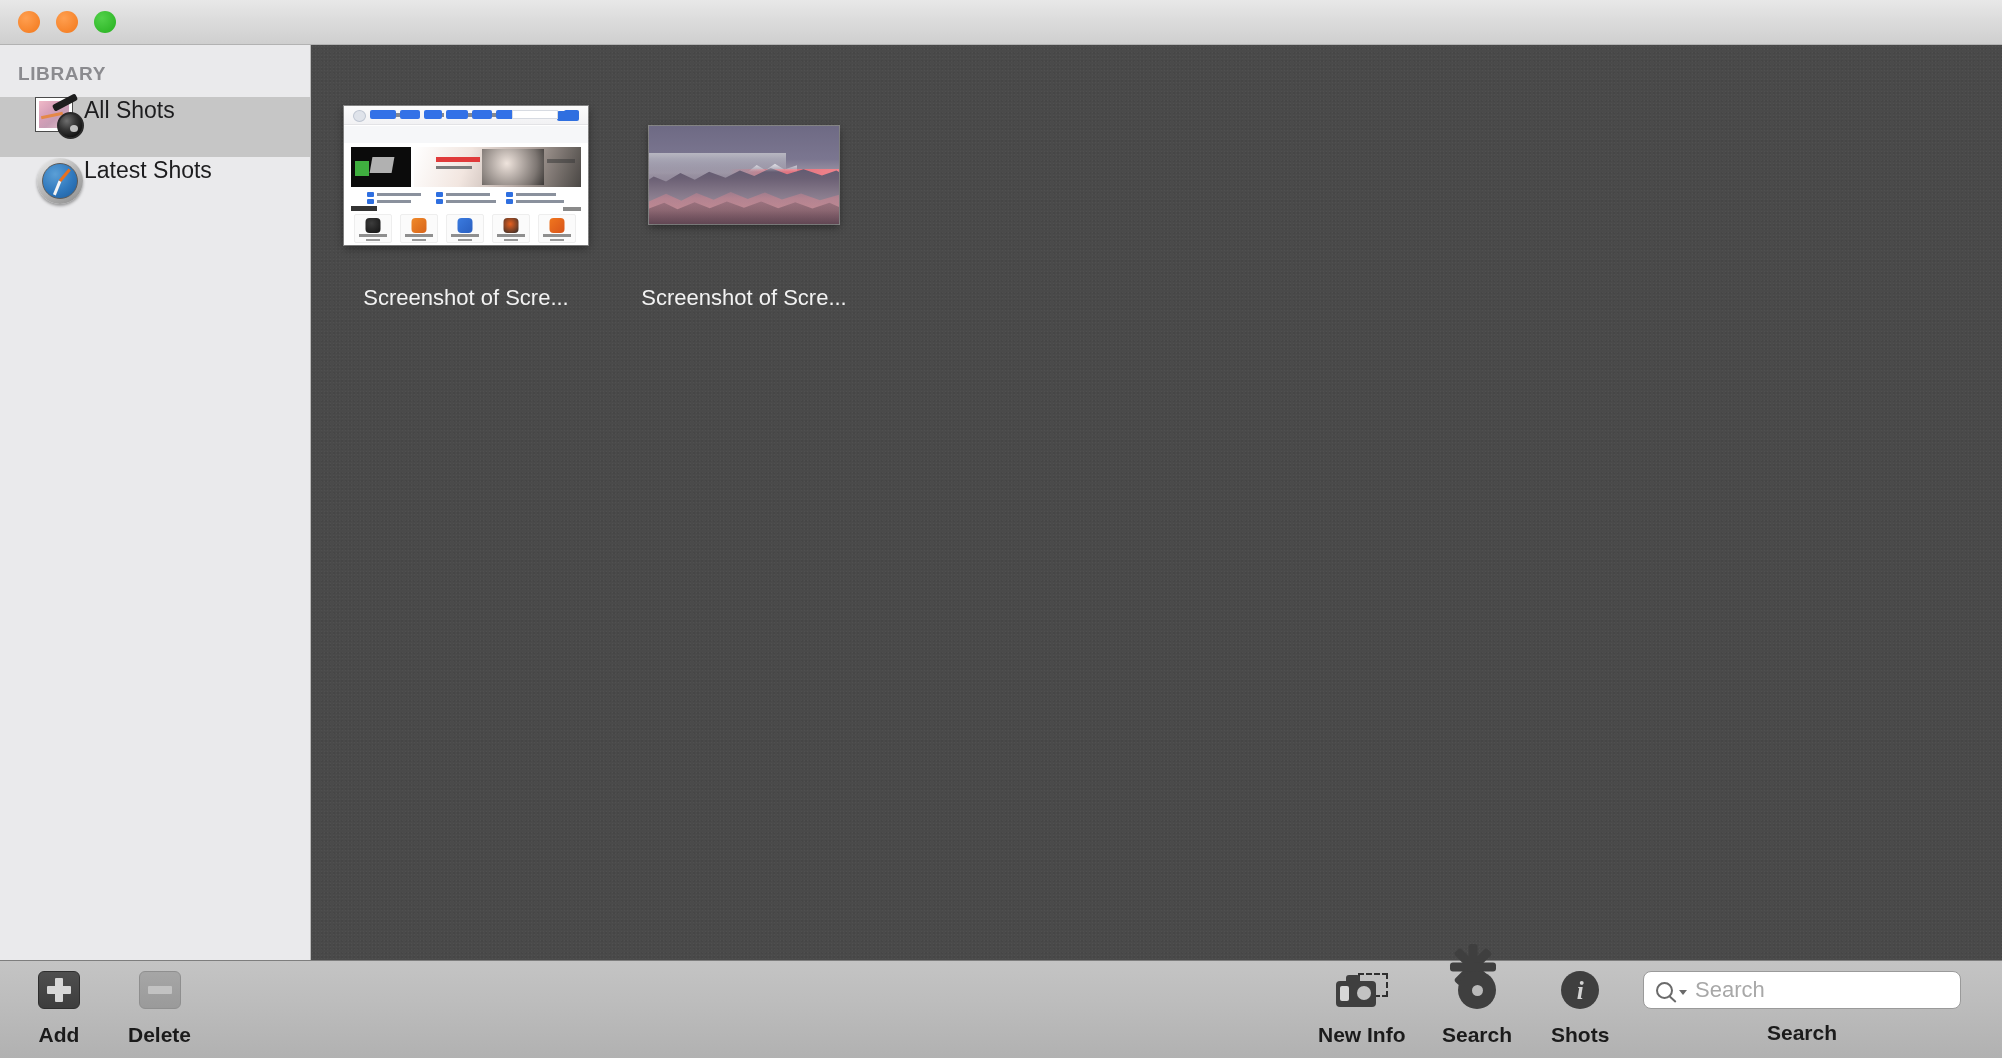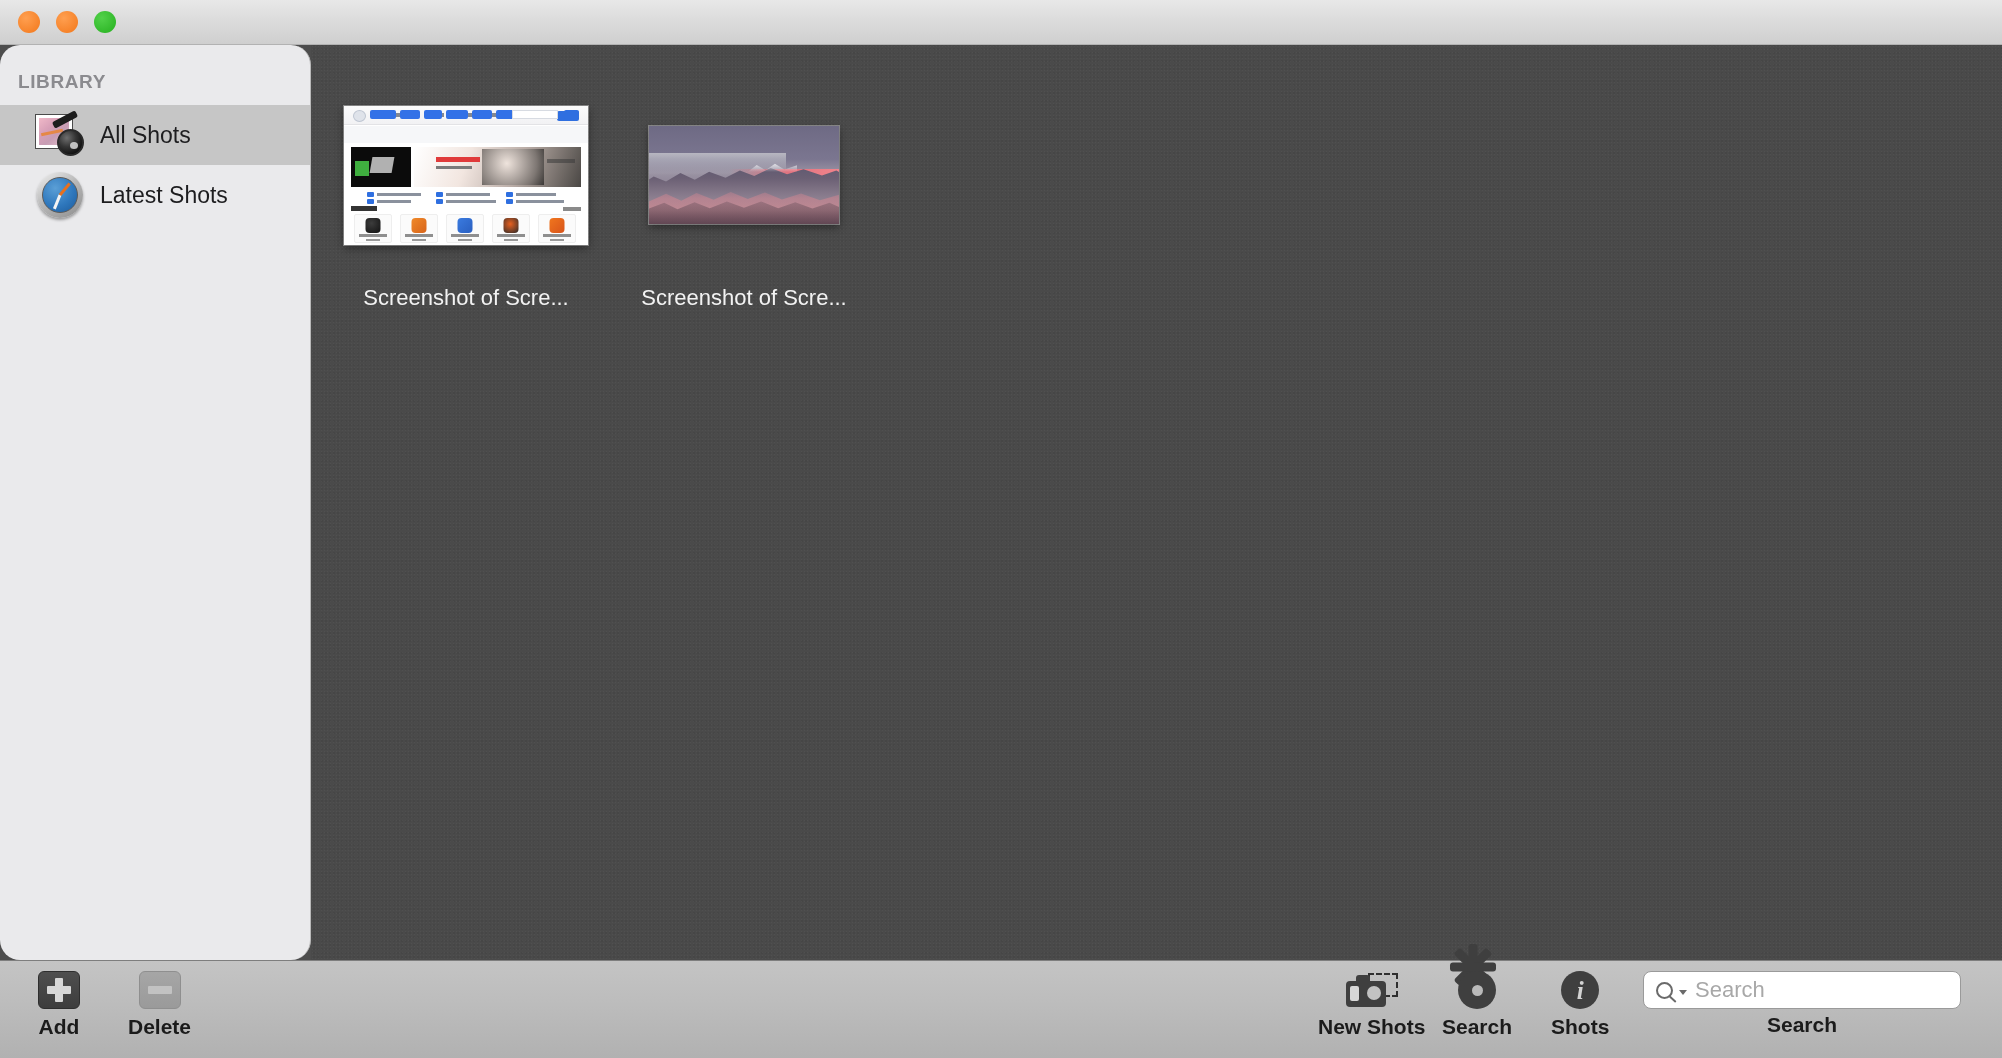--- a/index.html
+++ b/index.html
@@ -40,32 +40,31 @@
   }
 
   
   .body-row { flex: 1 1 auto; display: flex; min-height: 0; position: relative; }
 
   
   .sidebar {
     width: 311px; flex: 0 0 311px;
     background: #eaeaec;
     border-right: 1px solid #b9b9b9;
-    padding-top: 16px;
+    padding-top: 8px;
     position: relative;
-    border-radius: 20px;
   }
   .sidebar-header {
     font-size: 19px; font-weight: bold; color: #8b8b8f;
     letter-spacing: .6px;
     padding: 10px 0 12px 18px;
   }
   .side-item {
-    display: flex; align-items: center;
-    height: 60px; padding-left: 36px; gap: 16px;
+    display: flex; align-items: flex-start;
+    height: 60px; padding-left: 36px; 
   }
   .side-item.selected { background: #c6c6c6; }
   .side-label { font-size: 23px; color: #1d1d1f; }
 
   
   .icon-allshots { position: relative; width: 48px; height: 42px; flex: 0 0 48px; }
   .icon-allshots .photo {
     position: absolute; left: 0; top: 1px; width: 36px; height: 33px;
     background: linear-gradient(140deg,#f0b9c8 0%, #d8a0b8 35%, #c79db4 60%, #e4c3cd 100%);
     border: 3px solid #fff; outline: 1px solid #4b4b4b;
@@ -215,21 +214,21 @@
     border-top: 1px solid #7e7e7e;
     position: relative;
     display: flex; align-items: flex-start;
   }
   .tb-item {
     display: flex; flex-direction: column; align-items: center;
     position: absolute; top: 8px;
   }
   .tb-glyph { height: 42px; display: flex; align-items: center; justify-content: center; }
   .tb-label {
-    margin-top: 4px; font-size: 21px; font-weight: bold; color: #1b1b1b;
+    margin-top: 12px; font-size: 21px; font-weight: bold; color: #1b1b1b;
     white-space: nowrap;
   }
 
   
   .sqbtn { width: 42px; height: 38px; border-radius: 6px; position: relative; }
   .sqbtn.dark  { background: linear-gradient(to bottom,#4f4f4f,#3d3d3d); border:1px solid #2e2e2e;}
   .sqbtn.light { background: linear-gradient(to bottom,#a6a6a6,#9a9a9a); border:1px solid #8f8f8f;}
   .plus-h, .plus-v, .minus-h {
     position: absolute; background: #d7d7d7; border-radius: 1px;
   }
@@ -497,21 +496,21 @@
 
     <div class="tb-item" style="left:1318px;">
       <span class="tb-glyph">
         <span class="cam-icon">
           <span class="cam-marquee"></span>
           <span class="cam-body"></span>
           <span class="cam-film"></span>
           <span class="cam-lens"></span>
         </span>
       </span>
-      <span class="tb-label">New Shots</span>
+      <span class="tb-label">New Info</span>
     </div>
 
     <div class="tb-item" style="left:1442px;">
       <span class="tb-glyph">
         <span class="gear">
           <span class="tooth" style="transform:translate(-50%,-50%) rotate(0deg);"></span>
           <span class="tooth" style="transform:translate(-50%,-50%) rotate(45deg);"></span>
           <span class="tooth" style="transform:translate(-50%,-50%) rotate(90deg);"></span>
           <span class="tooth" style="transform:translate(-50%,-50%) rotate(135deg);"></span>
           <span class="g-core"></span>

